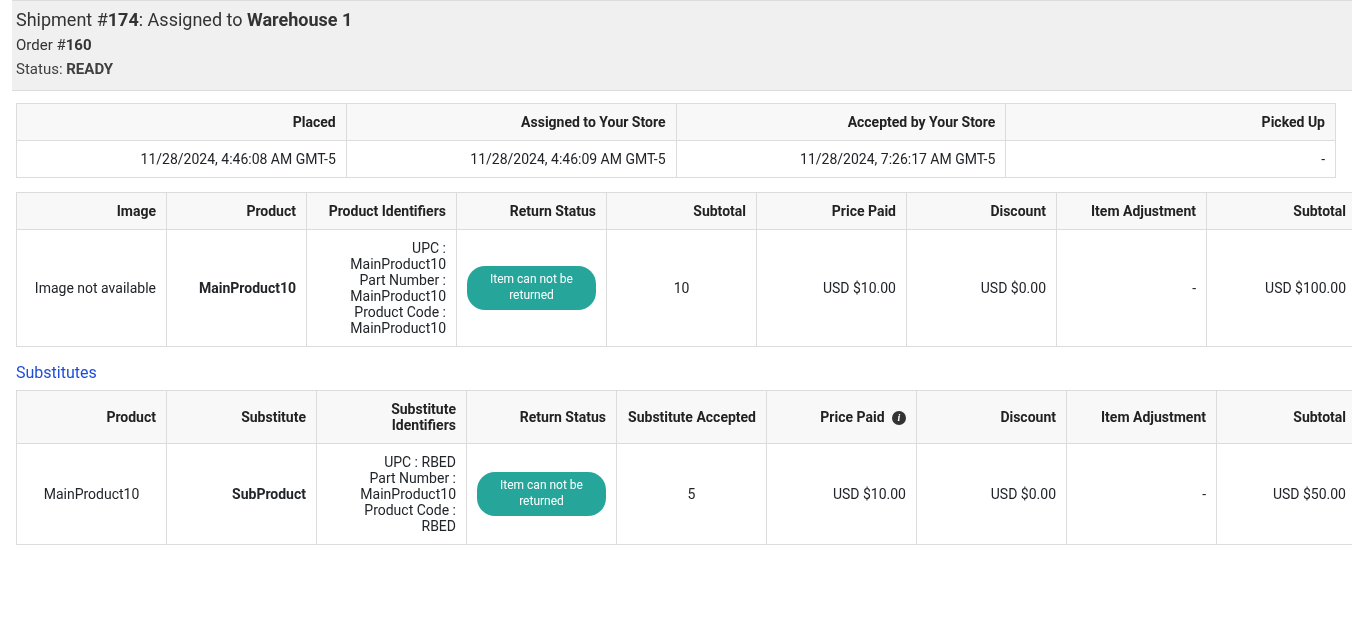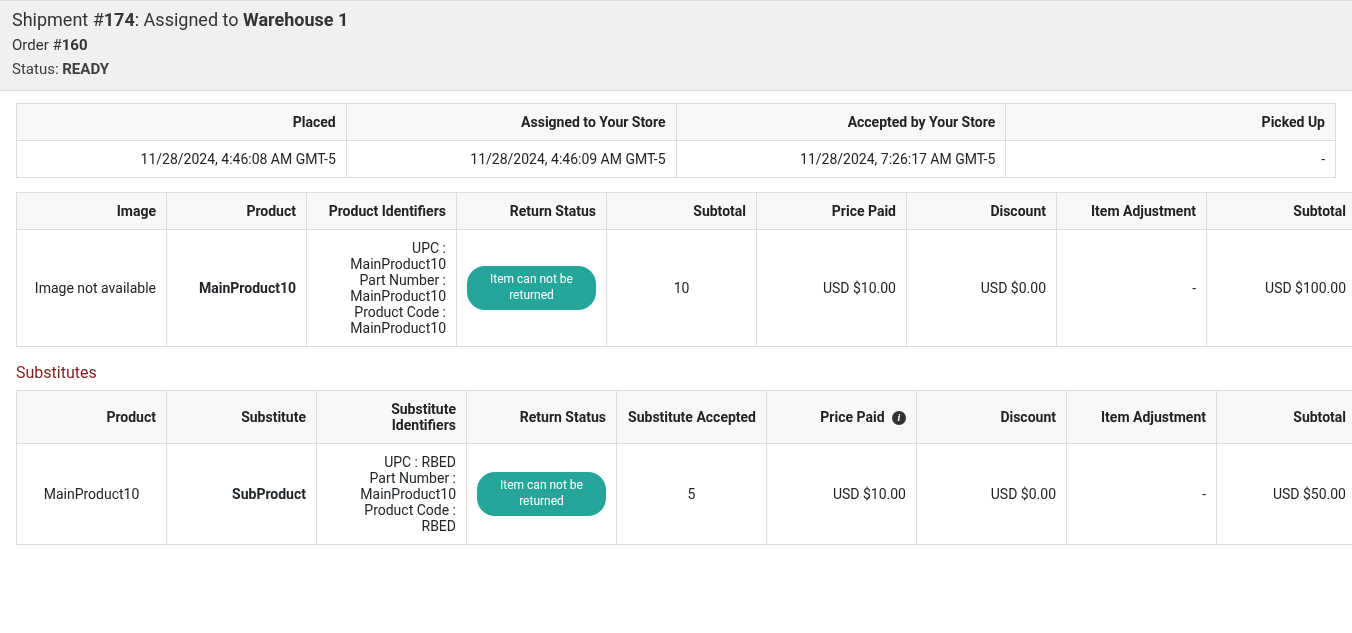--- a/index.html
+++ b/index.html
@@ -10,21 +10,22 @@
     color:#212529;
     background:#fff;
   }
   .page{
     width:1352px;
   }
   .panel-header{
     background:#f0f0f0;
     border-top:1px solid #dcdcdc;
     border-bottom:1px solid #dcdcdc;
-    padding:8px 16px 12px 12px;
+    padding:8px 16px 12px 4px;
+    margin-left:12px;
   }
   .hdr-line1{
     font-size:18px;
     color:#333;
   }
   .hdr-line1 strong, .hdr-line1 b{font-weight:700;}
   .hdr-line2{
     margin-top:6px;
     font-size:15px;
     color:#333;
@@ -68,21 +69,21 @@
     white-space:normal;
     max-width:110px;
   }
   .id-block{
     font-size:14px;
   }
   .id-block .lbl{font-weight:400;}
   .sect-title{
     font-size:16px;
     margin:16px 0 8px 0;
-    color:#7f1d1d;
+    color:#1d4ed8;
   }
   .info-icon{
     display:inline-flex;
     align-items:center;
     justify-content:center;
     width:14px;
     height:14px;
     border-radius:50%;
     background:#333;
     color:#fff;

